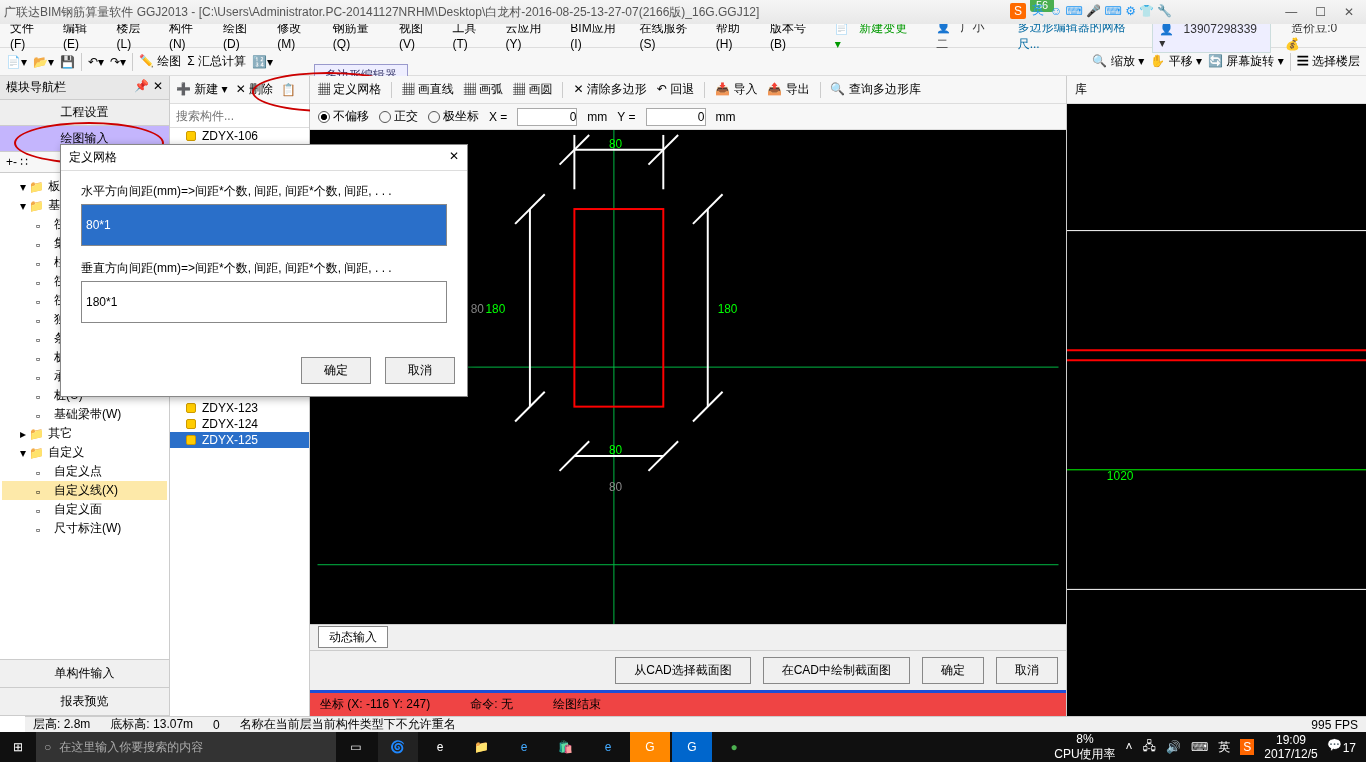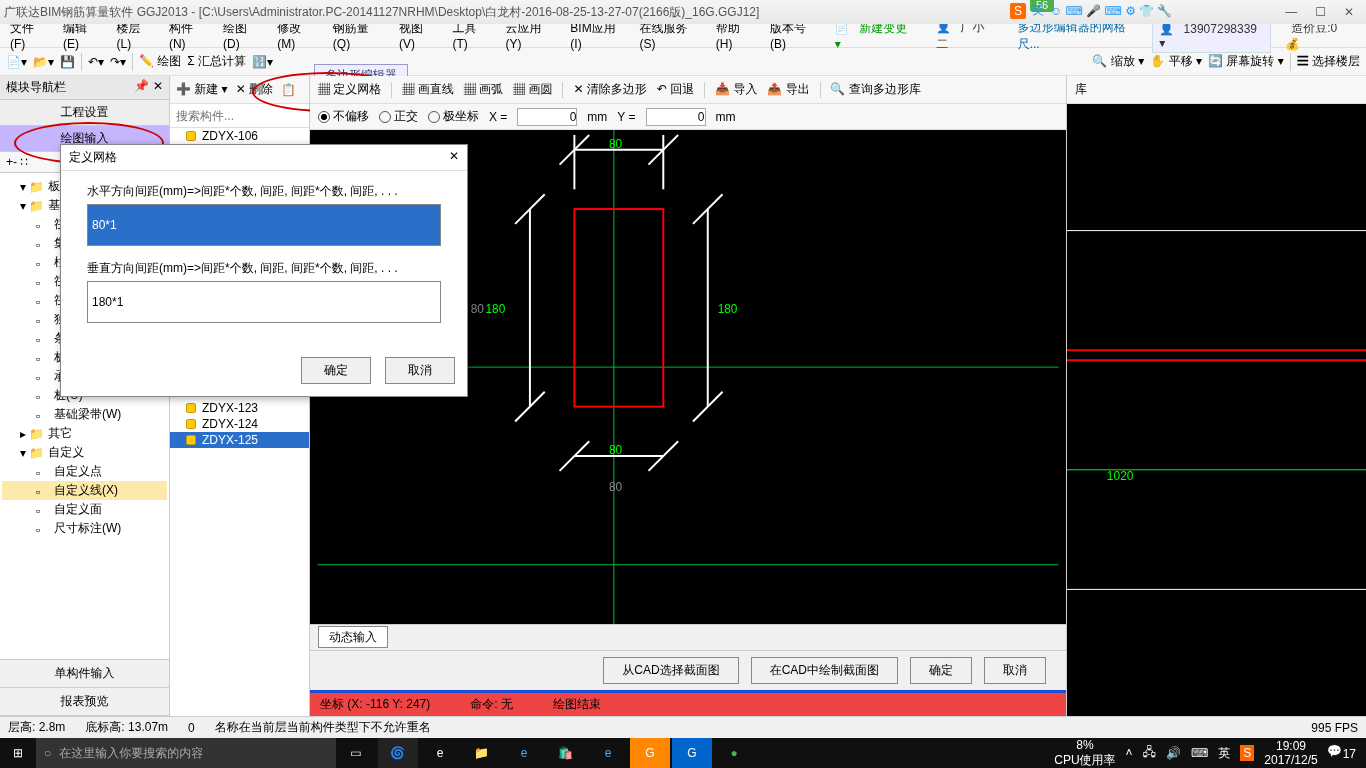--- a/index.html
+++ b/index.html
@@ -49,42 +49,42 @@
 .canvas-col { flex:1; display:flex; flex-direction:column; position:relative; }
 .canvas-toolbar { height:28px; background:#f7f7f7; border-bottom:1px solid #ddd; display:flex; align-items:center; gap:10px; padding:0 8px; }
 .canvas-toolbar .sep { width:1px; height:16px; background:#ccc; }
 .canvas-sub { height:26px; background:#f7f7f7; border-bottom:1px solid #ddd; display:flex; align-items:center; gap:10px; padding:0 8px; }
 .canvas-sub input[type=text] { width:60px; height:18px; text-align:right; border:1px solid #aaa; }
 .canvas { flex:1; background:#000; position:relative; overflow:hidden; }
 .canvas svg { position:absolute; inset:0; }
 .canvas-bottom { background:#f0f0f0; border-top:1px solid #ccc; }
 .dyn-input { padding:4px 8px; }
 .dyn-input span { border:1px solid #888; padding:3px 10px; background:#fff; }
-.btn-row { display:flex; gap:12px; justify-content:flex-end; padding:6px 20px; border-top:1px solid #ccc; }
+.btn-row { display:flex; gap:12px; justify-content:flex-end; padding:6px 8px; border-top:1px solid #ccc; }
 .btn-row button { padding:4px 18px; border:1px solid #888; background:#f0f0f0; }
 .coord-bar { padding:3px 10px; background:#ef4444; border-top:3px solid #1d4ed8; display:flex; gap:40px; }
 
 .right-panel { width:300px; border-left:1px solid #ccc; background:#f7f7f7; display:flex; flex-direction:column; }
 .right-toolbar { height:28px; display:flex; align-items:center; gap:14px; padding:0 8px; border-bottom:1px solid #ddd; }
 .right-body { flex:1; background:#000; position:relative; }
 .right-body svg { position:absolute; inset:0; }
 
-.status-bar { height:22px; background:#f0f0f0; border-top:1px solid #ccc; display:flex; align-items:center; padding:0 8px; gap:20px; }
+.status-bar { height:16px; background:#f0f0f0; border-top:1px solid #ccc; display:flex; align-items:center; padding:0 8px; gap:20px;margin-left:25px; }
 .status-bar .right { margin-left:auto; }
 
 .taskbar { height:30px; background:#101010; display:flex; align-items:center; color:#fff; }
 .taskbar .start { width:36px; text-align:center; }
 .taskbar .search { flex:0 0 300px; background:#333; height:100%; display:flex; align-items:center; padding:0 8px; color:#aaa; gap:8px; }
 .taskbar .apps { display:flex; gap:2px; height:100%; }
 .taskbar .apps div { width:40px; display:flex; align-items:center; justify-content:center; }
 .taskbar .tray { margin-left:auto; display:flex; align-items:center; gap:10px; padding:0 10px; font-size:11px; }
 
 .dialog { position:absolute; left:60px; top:144px; width:408px; background:#fff; border:1px solid #888; box-shadow:2px 2px 8px rgba(0,0,0,.3); }
 .dialog-title { background:#fff; padding:4px 8px; display:flex; justify-content:space-between; border-bottom:1px solid #ddd; }
-.dialog-body { padding:12px 26px; }
+.dialog-body { padding:12px 20px; }
 .dialog-body label { display:block; margin-bottom:4px; }
 .dialog-body input { width:100%; height:42px; border:1px solid #888; padding:0 4px; margin-bottom:14px; }
 .dialog-body input.sel { background:#2a6fc9; color:#fff; }
 .dialog-btns { display:flex; gap:14px; justify-content:flex-end; padding:8px 12px 12px; }
 .dialog-btns button { padding:4px 22px; border:1px solid #888; background:#f0f0f0; }
 
 .radio { display:inline-flex; align-items:center; gap:3px; }
 .radio::before { content:""; width:10px; height:10px; border:1px solid #555; border-radius:50%; display:inline-block; }
 .radio.checked::before { background:radial-gradient(#000 40%, #fff 45%); }
 </style>

